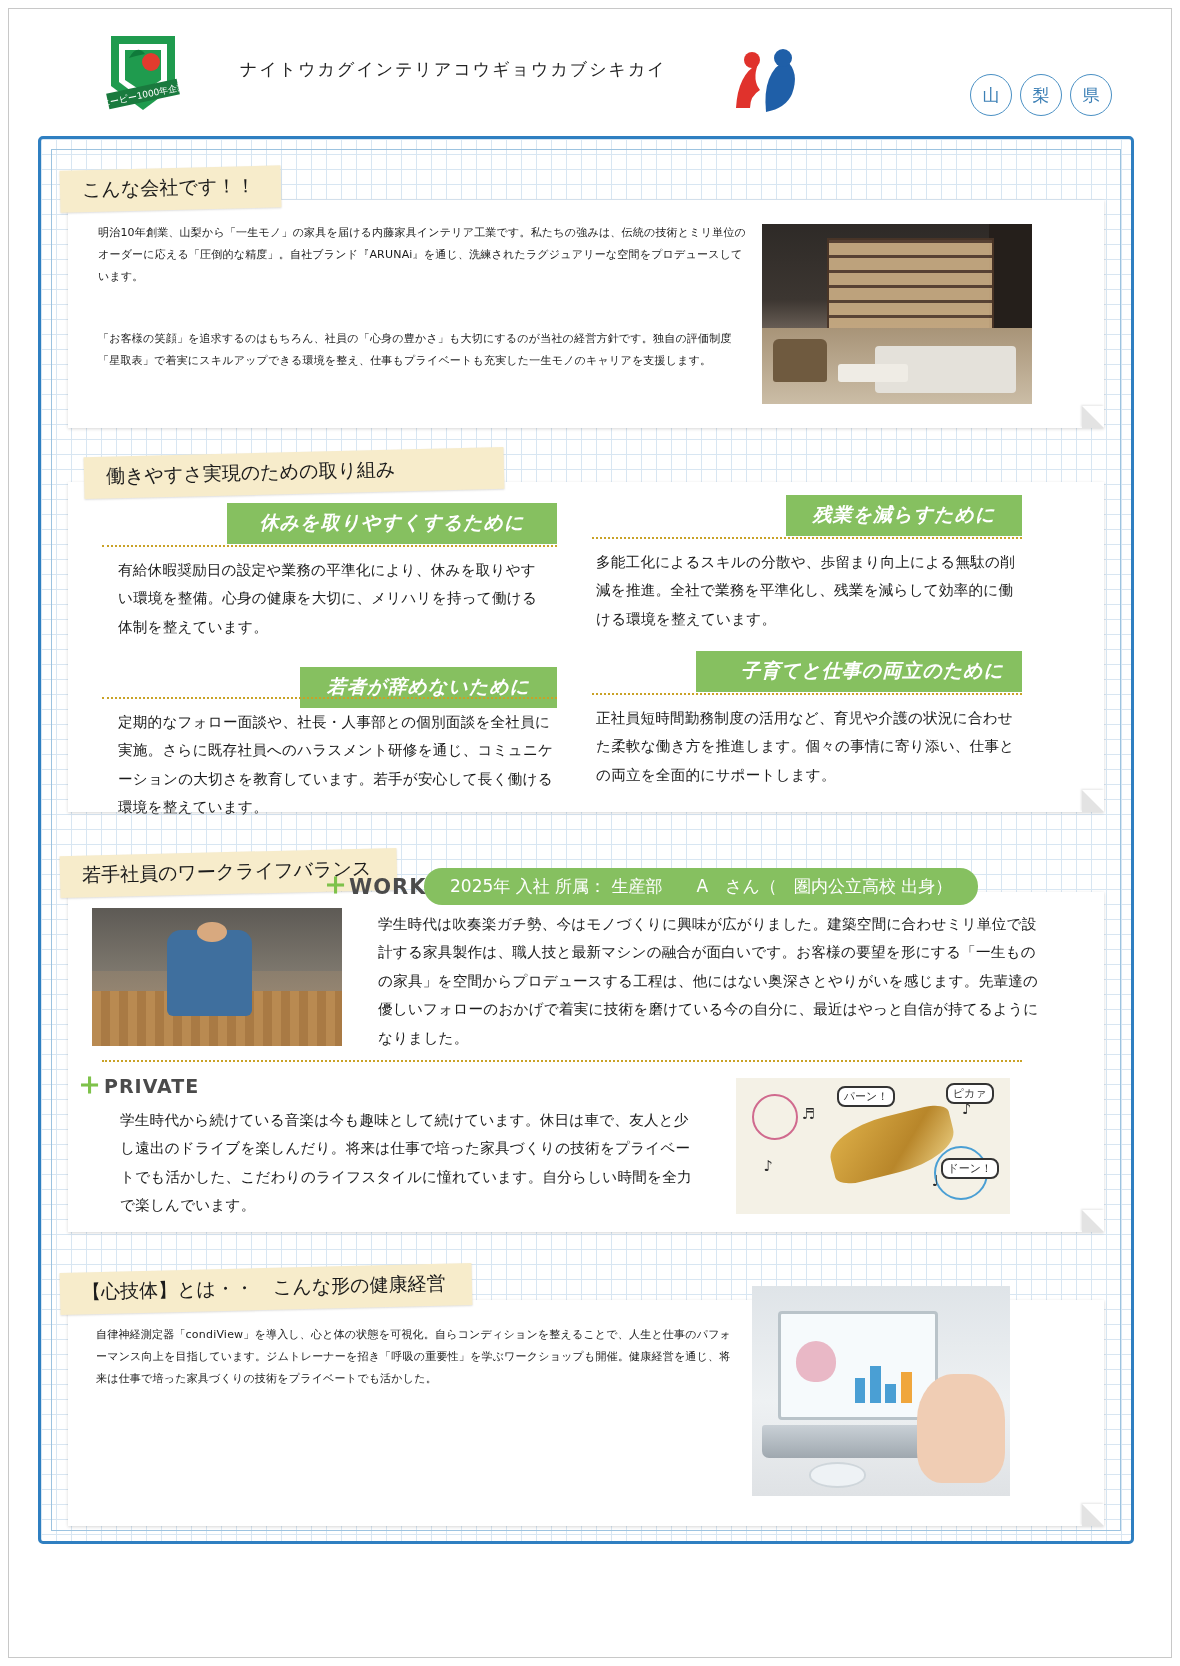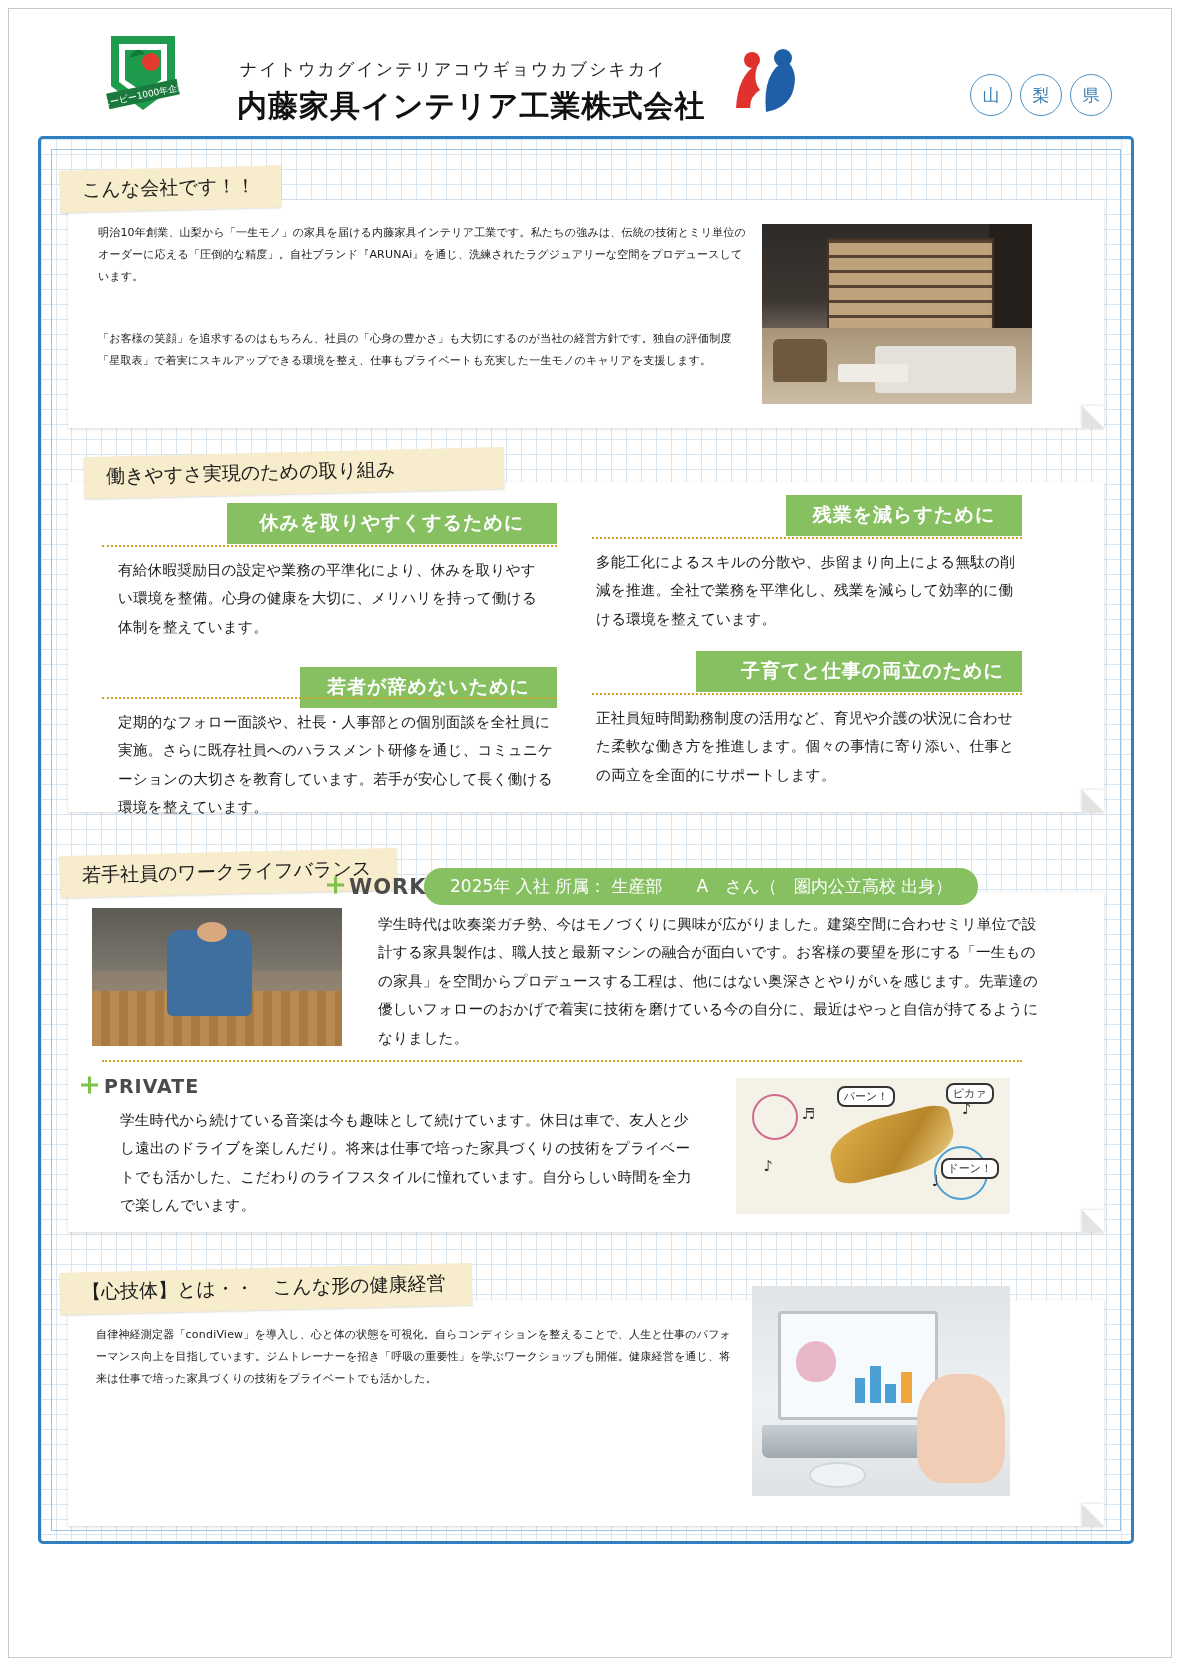--- a/index.html
+++ b/index.html
@@ -104,20 +104,21 @@
 
   
   .greenbar {
     position: absolute;
     background: #86c060;
     color: #ffffff;
     font-size: 19px; font-weight: bold;
     text-align: center;
     padding: 7px 18px 8px;
     letter-spacing: 1px;
+    font-style: italic;
   }
   .dotline {
     position: absolute;
     border-top: 2px dotted #c9a227;
   }
 
   .body-text {
     position: absolute;
     font-size: 11px;
     line-height: 2.0;
@@ -265,21 +266,20 @@
       <path d="M24 16 L72 16 L72 54 L48 72 L24 54 Z" fill="#ffffff"></path>
       <path d="M30 22 L66 22 L66 52 L48 64 L30 52 Z" fill="#1f9b4e"></path>
       <circle cx="56" cy="34" r="9" fill="#e23b2e"></circle>
       <path d="M34 30 q8 -14 16 -4 q-10 2 -16 4Z" fill="#0f7a3a"></path>
       <rect x="12" y="58" width="72" height="16" transform="rotate(-12 48 66)" fill="#1a7a3e"></rect>
       <text x="48" y="70" transform="rotate(-12 48 66)" font-size="9" fill="#ffffff" text-anchor="middle" font-family="DejaVu Sans, sans-serif">エスエーピー1000年企業認定</text>
     </svg>
   </div>
 
   <div class="company-kana">ナイトウカグインテリアコウギョウカブシキカイ</div>
-  <div class="company-name">内藤家具インテリア工業株式会社</div>
 
   <div class="human-mark">
     <svg viewBox="0 0 78 70" width="78" height="70">
       <path d="M10 62 q2 -34 22 -44 q-6 16 2 26 q-10 6 -10 18 Z" fill="#e0322c"></path>
       <circle cx="26" cy="14" r="8" fill="#e0322c"></circle>
       <path d="M40 66 q-4 -40 20 -52 q14 12 6 34 q-6 14 -26 18 Z" fill="#1f5fa8"></path>
       <circle cx="57" cy="12" r="9" fill="#1f5fa8"></circle>
     </svg>
   </div>
 

